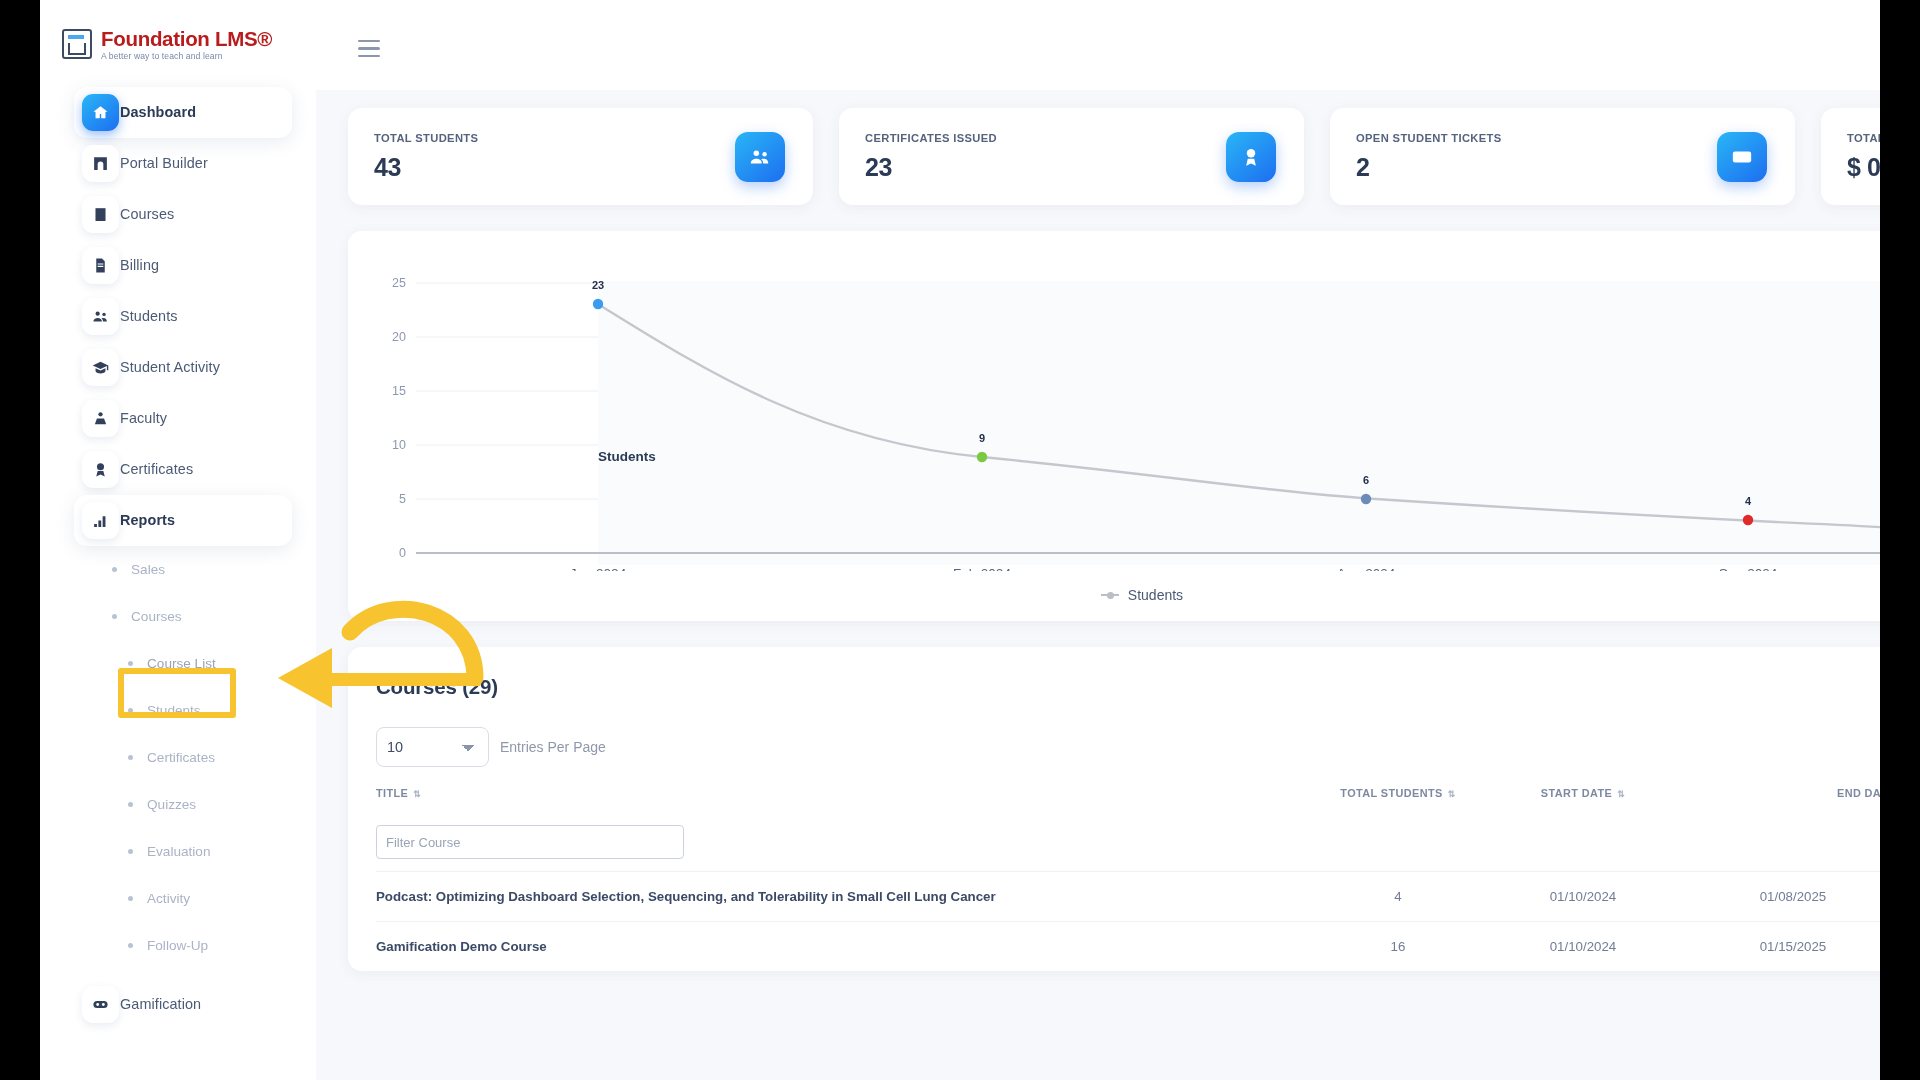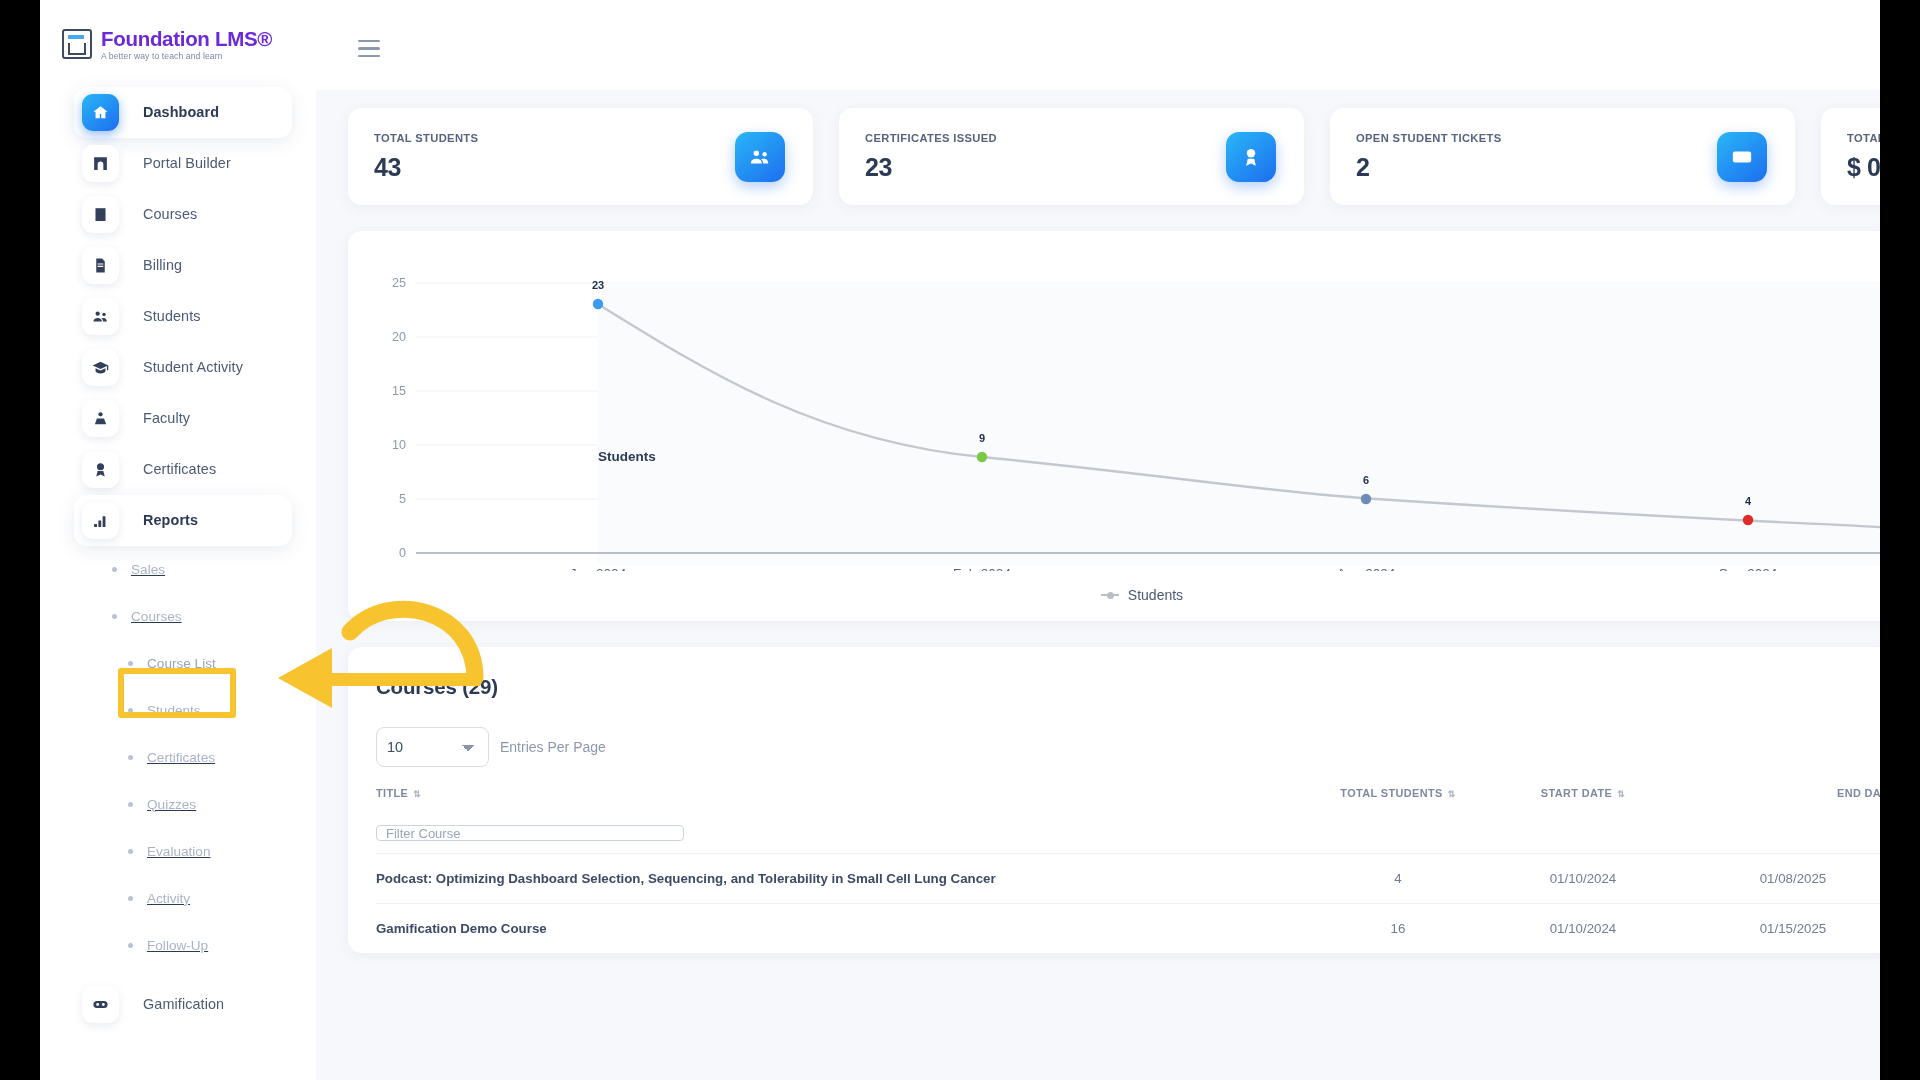--- a/index.html
+++ b/index.html
@@ -25,26 +25,26 @@
   }
   .brand-mark:before {
     content:""; position:absolute; left:4px; top:4px; width:16px; height:4px;
     background:#4aa8ee;
   }
   .brand-mark:after {
     content:""; position:absolute; left:4px; top:12px; width:14px; height:10px;
     border:2.5px solid #3c4a63; border-top:none;
   }
   .brand-txt { line-height:1.05; }
-  .brand-name { font-size:20.5px; font-weight:700; color:#6d28d9; letter-spacing:-.3px; }
+  .brand-name { font-size:20.5px; font-weight:700; color:#b91c1c; letter-spacing:-.3px; }
   .brand-tag { font-size:8.6px; color:#7b89a4; letter-spacing:.1px; margin-top:2px; }
 
   .nav { margin-top:26px; }
   .nav-item {
-    display:flex; align-items:center; gap:24px;
+    display:flex; align-items:center; gap:1px;
     height:51px; margin:0 24px 0 34px; padding-left:8px; border-radius:13px;
     cursor:pointer; position:relative;
   }
   .nav-item.active {
     background:#ffffff;
     box-shadow:0 4px 18px rgba(45,70,120,.10);
   }
   .nav-ico {
     width:37px; height:37px; border-radius:11px; flex:none;
     display:flex; align-items:center; justify-content:center;
@@ -54,21 +54,21 @@
   .nav-item.active .nav-ico {
     background:linear-gradient(140deg,#29b6f6 0%,#1d6ef0 100%);
     color:#fff; box-shadow:0 4px 11px rgba(29,110,240,.45);
   }
   .nav-ico svg { width:17px; height:17px; display:block; }
   .nav-label { font-size:14.4px; color:#4b5a75; letter-spacing:.1px; }
   .nav-item.active .nav-label { color:#2b3a55; font-weight:700; }
 
   .sub-item {
     display:flex; align-items:center; gap:14px;
-    height:47px; margin-left:72px; cursor:pointer; position:relative;text-decoration:underline;
+    height:47px; margin-left:72px; cursor:pointer; position:relative;
   }
   .sub-dot { width:5px; height:5px; border-radius:50%; background:#b9c2d4; flex:none; }
   .sub-label { font-size:13.6px; color:#aab3c6; }
   .sub-item.highlighted .sub-label { color:#9aa3b8; }
 
   
   #highlight-box {
     position:absolute; left:78px; top:668px; width:118px; height:50px;
     border:6px solid #f7c32e; border-radius:3px; z-index:7; pointer-events:none;
   }
@@ -146,21 +146,21 @@
   }
   th .sort { display:inline-block; margin-left:5px; color:#a9b3c4; font-size:9px; line-height:1; }
   td { font-size:13.3px; padding:17px 0; border-top:1px solid #eef1f6; }
   .c-title { font-weight:700; color:#3b4a66; }
   .c-num, .c-date { color:#707d95; }
   .col-students { width:180px; text-align:center; }
   .col-start { width:190px; text-align:center; }
   .col-end { width:230px; text-align:right; }
   .filter-row td { padding:10px 0 12px 0; border-top:none; }
   .filter-input {
-    width:308px; height:16px; border:1px solid #ccd3de; border-radius:4px;
+    width:308px; height:34px; border:1px solid #ccd3de; border-radius:4px;
     padding:0 9px; font-size:13px; color:#3e4c66;
     font-family:"Liberation Sans", sans-serif; background:#fff;
   }
   .filter-input::placeholder { color:#9aa5b8; }
 </style>
 </head>
 <body>
 
 <div id="app">
 

